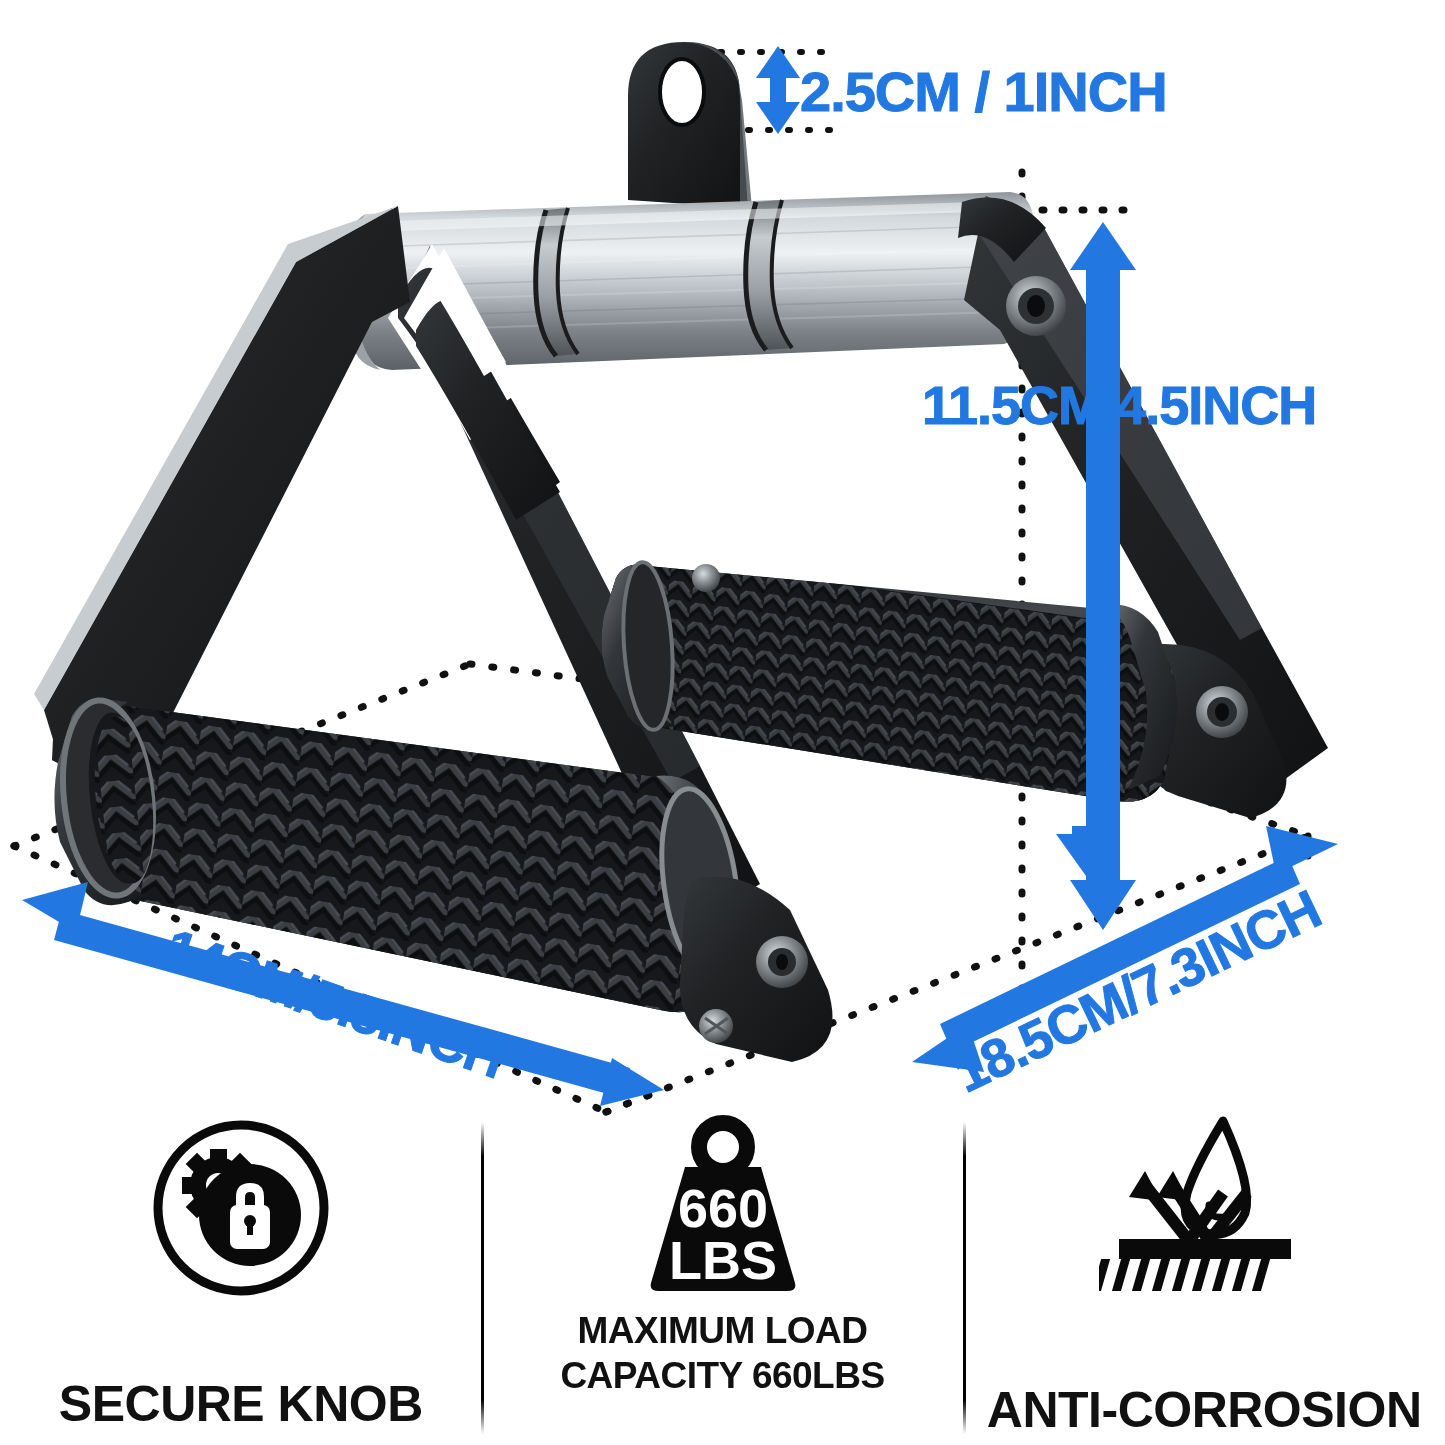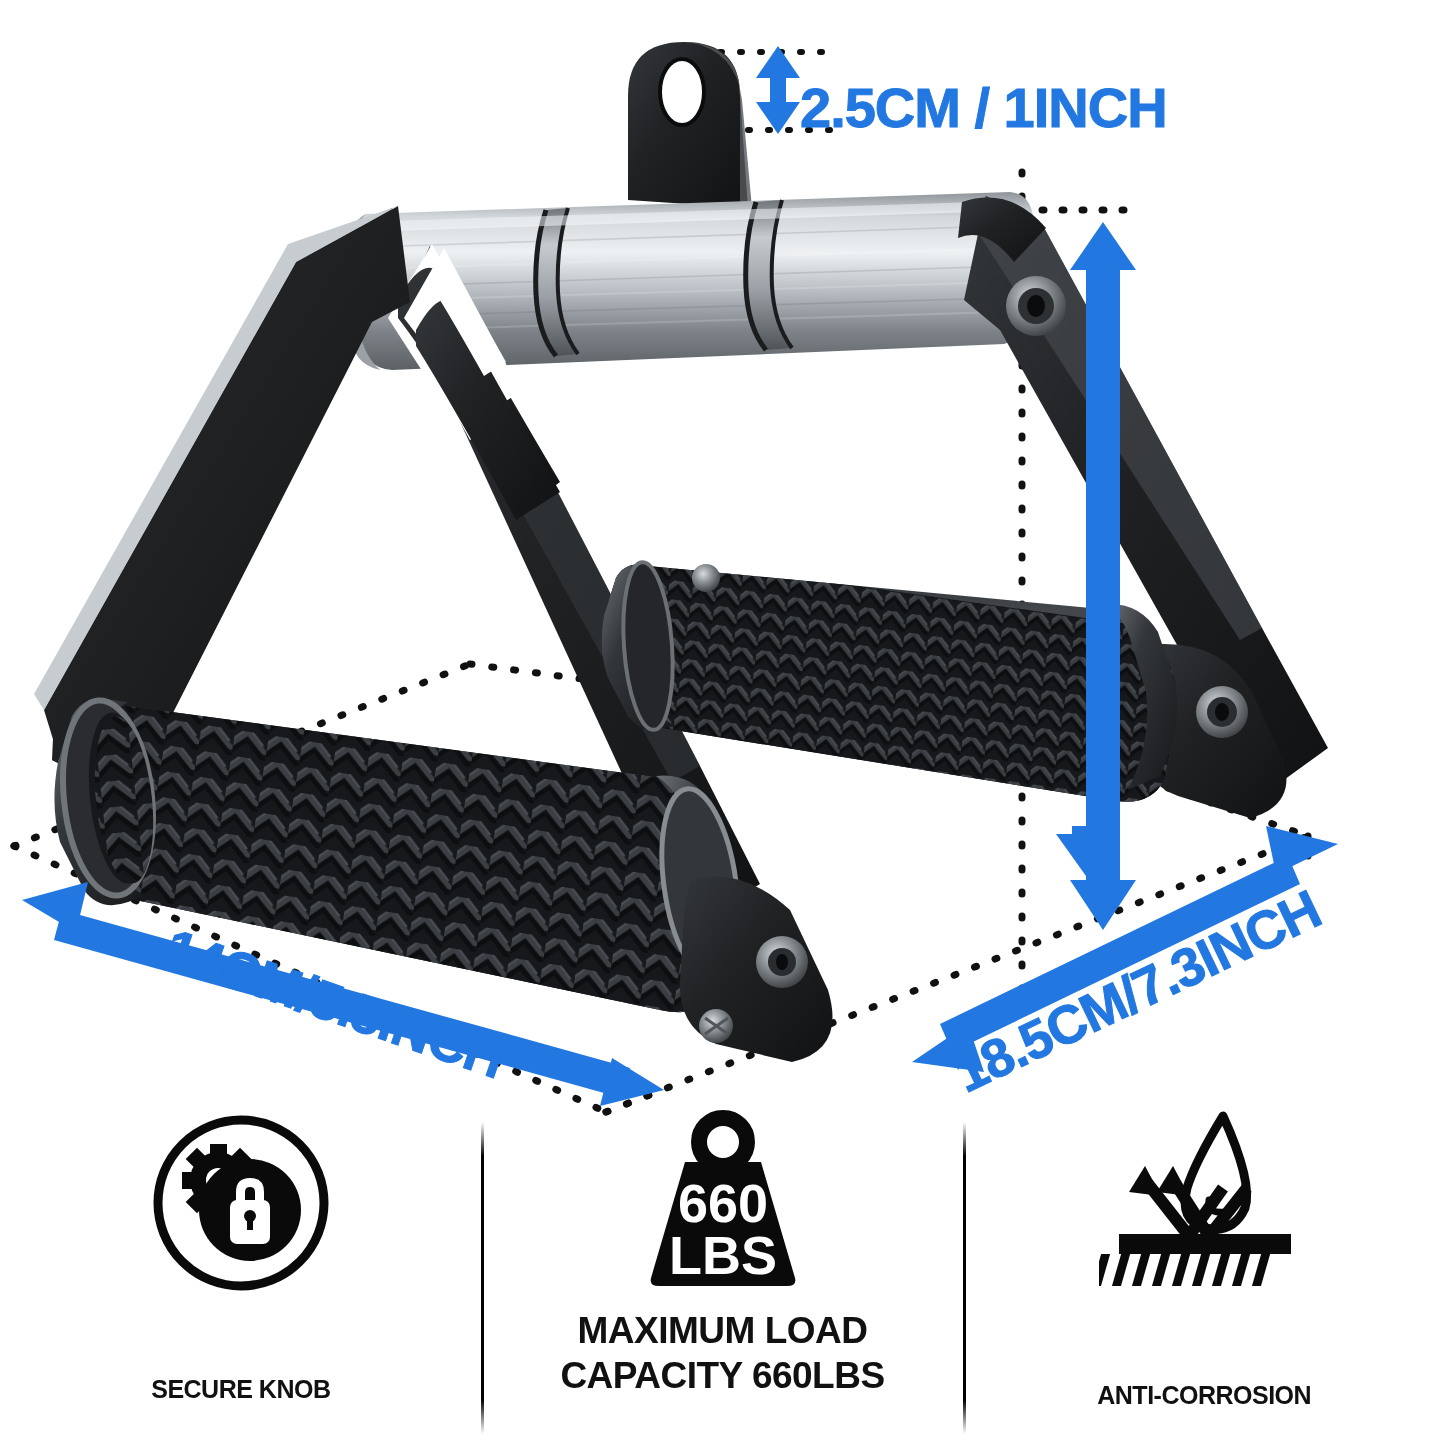--- a/index.html
+++ b/index.html
@@ -13,39 +13,39 @@
   .dim{
     position:absolute;
     color:#2278e0;
     font-family:"Liberation Sans",sans-serif;
     font-weight:bold;
     letter-spacing:-1px;
     white-space:nowrap;
     line-height:1;
     -webkit-text-stroke:1px #2278e0;
   }
-  #dim-top{left:800px;top:80px;font-size:56px;}
+  #dim-top{left:800px;top:64px;font-size:56px;}
   #dim-height{left:922px;top:378px;font-size:54px;}
   #dim-width{left:176px;top:920px;font-size:54px;transform:rotate(19deg);transform-origin:0 0;}
   #dim-depth{left:946px;top:1052px;font-size:54px;transform:rotate(-25.5deg);transform-origin:0 0;}
 
   
   #features{
     position:absolute;left:0;top:1108px;width:1445px;height:337px;
     display:flex;align-items:flex-start;
   }
   .feature{
     position:relative;flex:1 1 0;height:100%;
     display:flex;flex-direction:column;align-items:center;
   }
-  .feature .icon-wrap{height:200px;display:flex;align-items:flex-start;justify-content:center;}
+  .feature .icon-wrap{height:200px;display:flex;align-items:center;justify-content:center;}
   .feature .caption{
     font-family:"Liberation Sans",sans-serif;
     font-weight:bold;color:#111;text-align:center;
-    font-size:25px;line-height:1.22;letter-spacing:-0.5px;
+    font-size:50px;line-height:1.22;letter-spacing:-0.5px;
   }
   .feature.wide .caption{font-size:37px;}
   .divider{
     position:absolute;top:14px;width:3px;height:312px;
     background:linear-gradient(to bottom,rgba(0,0,0,0) 0%,#000 11%,#000 89%,rgba(0,0,0,0) 100%);
   }
   #divider-1{left:481px;}
   #divider-2{left:963px;}
 
   .cap-1{margin-top:66px;}
@@ -298,20 +298,21 @@
 
       <g>
         <rect x="1072" y="826" width="28" height="28"></rect>
         <path d="M1086 876 L1116 834 L1056 834 Z"></path>
       </g>
     </g>
   </svg>
 
   <div class="dim" id="dim-top">2.5CM / 1INCH</div>
 
+  <div class="dim" id="dim-height">11.5CM/4.5INCH</div>
 
   <div class="dim" id="dim-width">14CM/5.5INCH</div>
 
   <div class="dim" id="dim-depth">18.5CM/7.3INCH</div>
 
   <div id="features">
 
     <div class="divider" id="divider-1"></div>
     <div class="divider" id="divider-2"></div>
 

